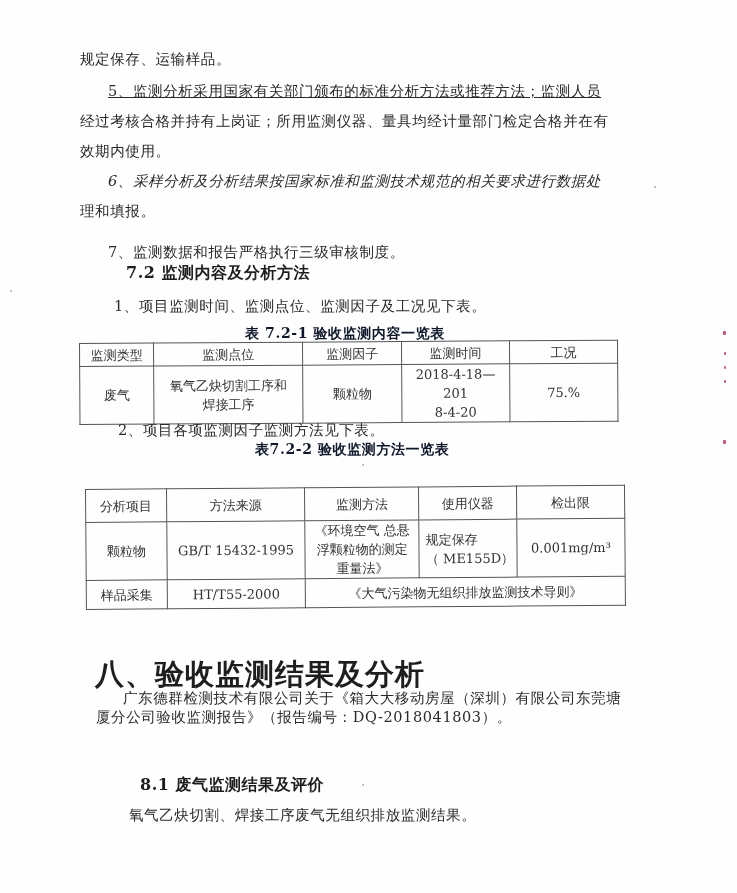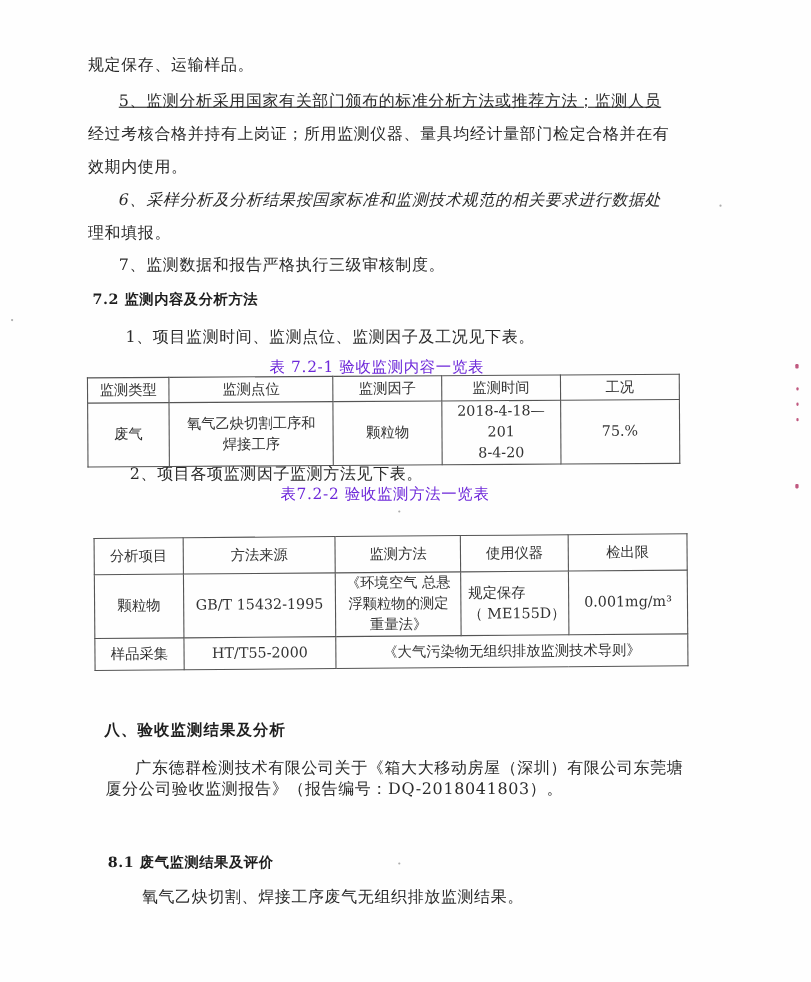--- a/index.html
+++ b/index.html
@@ -1,43 +1,43 @@
 <!DOCTYPE html>
 <html><head>
   <meta charset="utf-8">
   <style>
     html, body { margin: 0; padding: 0; }
     body {
       width: 737px; height: 893px; background: #fefefe; position: relative; overflow: hidden;
       font-family: "DejaVu Serif", "Liberation Serif", serif; color: #2a2a2a;
     }
     .line { position: absolute; font-size: 14.5px; white-space: nowrap; letter-spacing: 0.6px; }
-    .h2 { position: absolute; font-size: 13px; font-weight: bold; white-space: nowrap; color: #1e1e1e; letter-spacing: 0.5px; }
-    .h1 { position: absolute; font-size: 14px; font-weight: bold; white-space: nowrap; color: #1e1e1e; letter-spacing: 1px; }
-    .caption { position: absolute; font-size: 14px; font-weight: normal; white-space: nowrap; color: #6d28d9; letter-spacing: 0.6px; }
+    .h2 { position: absolute; font-size: 16px; font-weight: bold; white-space: nowrap; color: #1e1e1e; letter-spacing: 0.5px; margin-left: 42px; }
+    .h1 { position: absolute; font-size: 29px; font-weight: bold; white-space: nowrap; color: #1e1e1e; letter-spacing: 1px; }
+    .caption { position: absolute; font-size: 14px; font-weight: bold; white-space: nowrap; color: #0f172a; letter-spacing: 0.6px; }
     table { position: absolute; border-collapse: collapse; font-size: 13px; color: #333; }
     td { border: 1px solid #555; text-align: center; vertical-align: middle; padding: 0 2px; line-height: 19px; }
     .t1 { left: 79px; top: 343px; width: 539px; transform: rotate(-0.35deg); transform-origin: left top; }
     .t2 { left: 85px; top: 489px; width: 540px; transform: rotate(-0.45deg); transform-origin: left top; }
     .left { text-align: left; padding-left: 6px; }
     .speck { position: absolute; width: 3px; height: 4px; border-radius: 1px; background: #b03060; opacity: 0.8; }
     .dot { position: absolute; width: 2px; height: 2px; background: #777; border-radius: 1px; opacity: 0.6; }
   </style>
 </head>
 <body>
 
 <div>
 
   <div class="line" style="left:80px; top:50px;">规定保存、运输样品。</div>
   <div class="line" style="left:108px; top:82px;text-decoration:underline;">5、监测分析采用国家有关部门颁布的标准分析方法或推荐方法；监测人员</div>
   <div class="line" style="left:80px; top:112px;">经过考核合格并持有上岗证；所用监测仪器、量具均经计量部门检定合格并在有</div>
   <div class="line" style="left:80px; top:142px;">效期内使用。</div>
   <div class="line" style="left:108px; top:172px;font-style:italic;">6、采样分析及分析结果按国家标准和监测技术规范的相关要求进行数据处</div>
   <div class="line" style="left:80px; top:202px;">理和填报。</div>
-  <div class="line" style="left:108px; top:231px;">7、监测数据和报告严格执行三级审核制度。</div>
+  <div class="line" style="left:108px; top:243px;">7、监测数据和报告严格执行三级审核制度。</div>
 
   <div class="h2" style="left:84px; top:263px;">7.2 监测内容及分析方法</div>
   <div class="line" style="left:114px; top:297px;">1、项目监测时间、监测点位、监测因子及工况见下表。</div>
 
   <div class="caption" style="left:245px; top:325px;">表 7.2-1  验收监测内容一览表</div>
 
   <table class="t1">
     <tbody>
         <tr style="height:23px;">
       <td style="width:72px;">监测类型</td>

